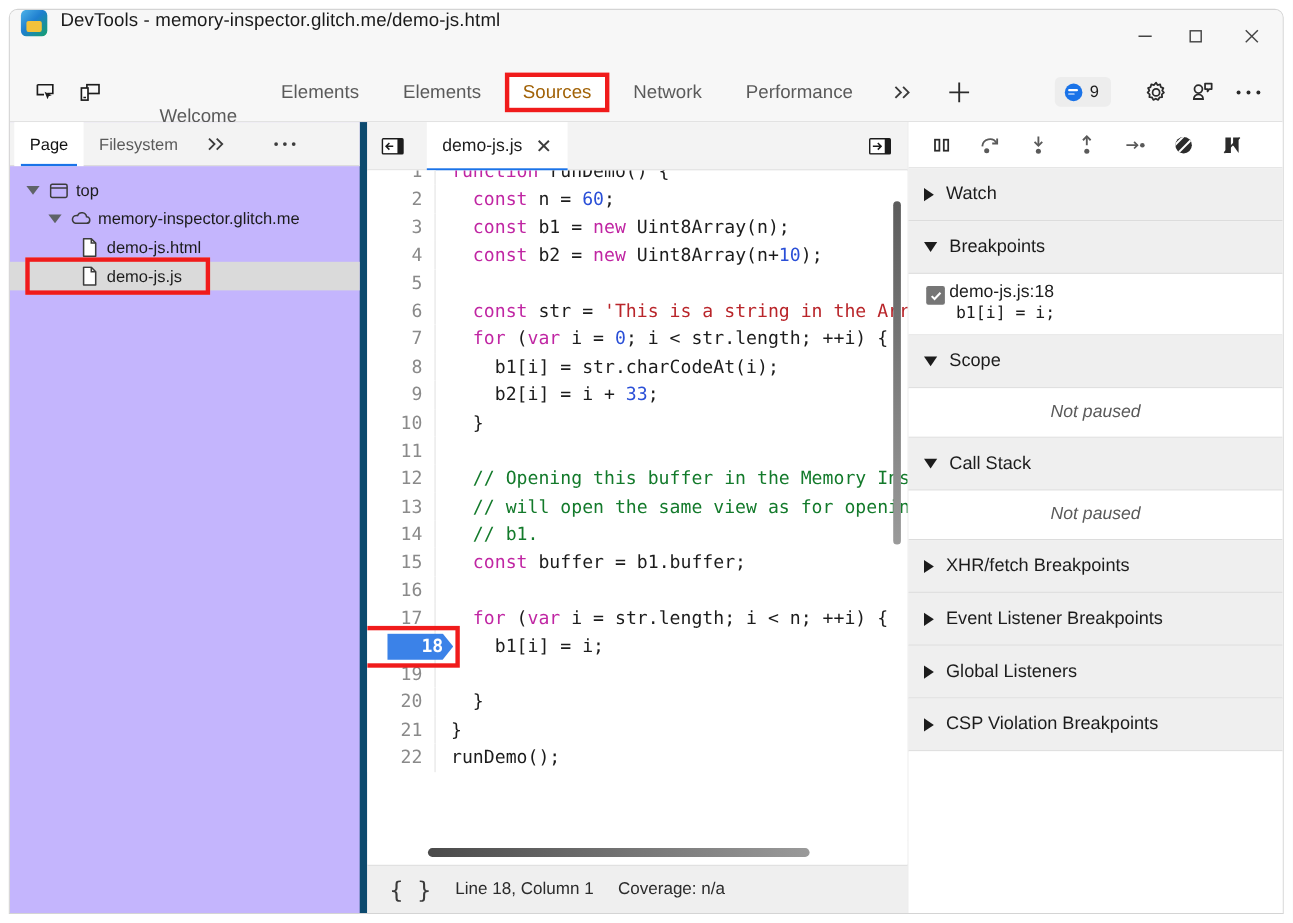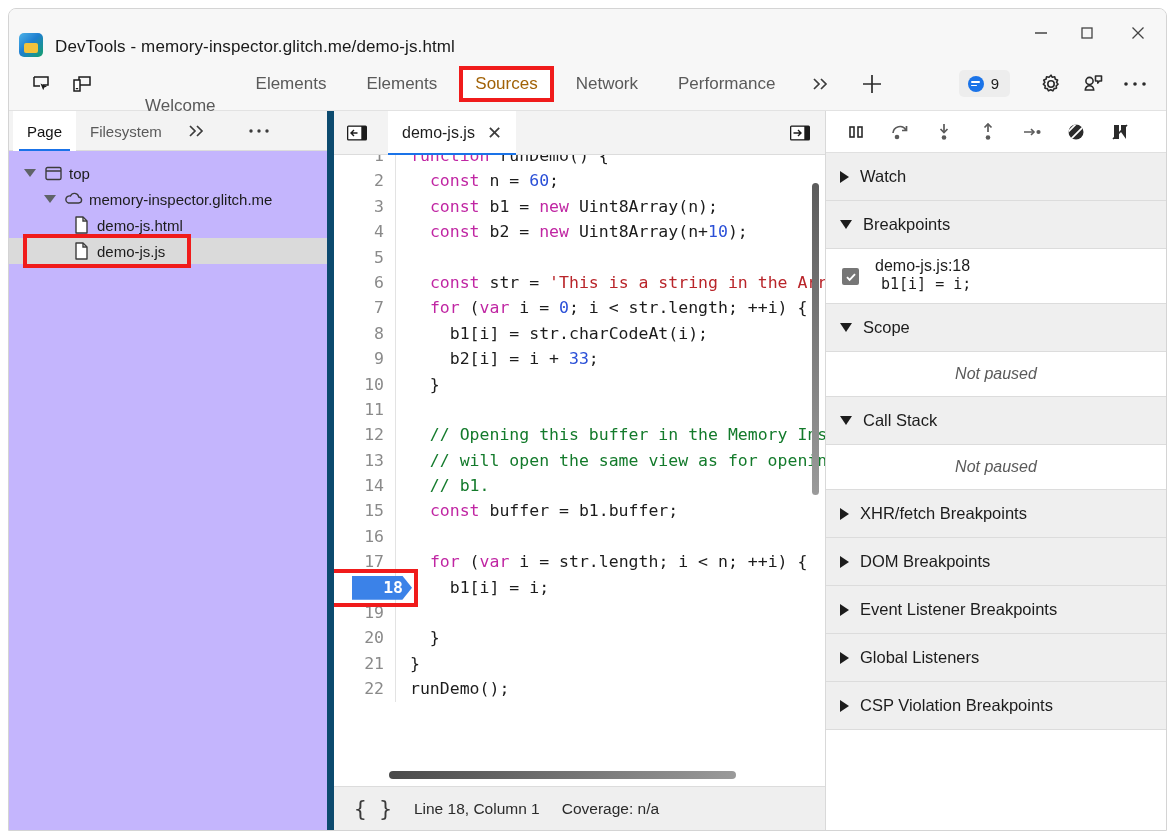--- a/index.html
+++ b/index.html
@@ -15,21 +15,21 @@
     background: #f7f7f7;
     border: 1px solid #d4d4d4;
     border-radius: 8px 8px 0 0;
     overflow: hidden;
     display: flex; flex-direction: column;
   }
 
   
   .titlebar {
     height: 48px; flex: 0 0 48px;
-    display: flex; align-items: flex-end;
+    display: flex; align-items: flex-start;
     background: #f7f7f7;
     padding-left: 10px;
   }
   .app-icon {
     width: 24px; height: 24px; flex: 0 0 24px;
     border-radius: 5px;
     background: linear-gradient(135deg,#4eb3e8 0%,#1f7fd0 45%,#15a06a 100%);
     position: relative; margin-right: 12px;
   }
   .app-icon::after {
@@ -247,21 +247,21 @@
   .sec-head {
     height: 48px; display: flex; align-items: center; gap: 11px;
     background: #efefef; border-bottom: 1px solid #dcdcdc;
     padding-left: 14px; font-size: 16.5px; color: #1c1c1c;
   }
   .arw { width: 0; height: 0; }
   .arw.r { border-top:6px solid transparent; border-bottom:6px solid transparent; border-left:9px solid #1c1c1c; }
   .arw.d { border-left:6px solid transparent; border-right:6px solid transparent; border-top:9px solid #1c1c1c; }
   .bp-item {
     background: #fff; border-bottom: 1px solid #dcdcdc;
-    padding: 8px 10px 10px 16px; display: flex; gap: 16px; align-items: center;
+    padding: 8px 10px 10px 16px; display: flex; gap: 4px;
   }
   .cbx {
     width: 17px; height: 17px; flex: 0 0 17px; margin-top: 3px;
     background: #767676; border-radius: 2px;
     display: flex; align-items: center; justify-content: center;
   }
   .bp-txt-1 { font-size: 16px; color: #1c1c1c; }
   .bp-txt-2 {
     font-family:"DejaVu Sans Mono", monospace;
     font-size: 15px; color: #1c1c1c; padding-left: 6px; padding-top: 2px;
@@ -601,24 +601,20 @@
         <span>Call Stack</span>
       </div>
       <div class="not-paused">Not paused</div>
 
       <div class="sec-head">
         <span class="arw r"></span>
         <span>XHR/fetch Breakpoints</span>
       </div>
       <div class="sec-head">
         <span class="arw r"></span>
-        <span>DOM Breakpoints</span>
-      </div>
-      <div class="sec-head">
-        <span class="arw r"></span>
         <span>Event Listener Breakpoints</span>
       </div>
       <div class="sec-head">
         <span class="arw r"></span>
         <span>Global Listeners</span>
       </div>
       <div class="sec-head">
         <span class="arw r"></span>
         <span>CSP Violation Breakpoints</span>
       </div>

